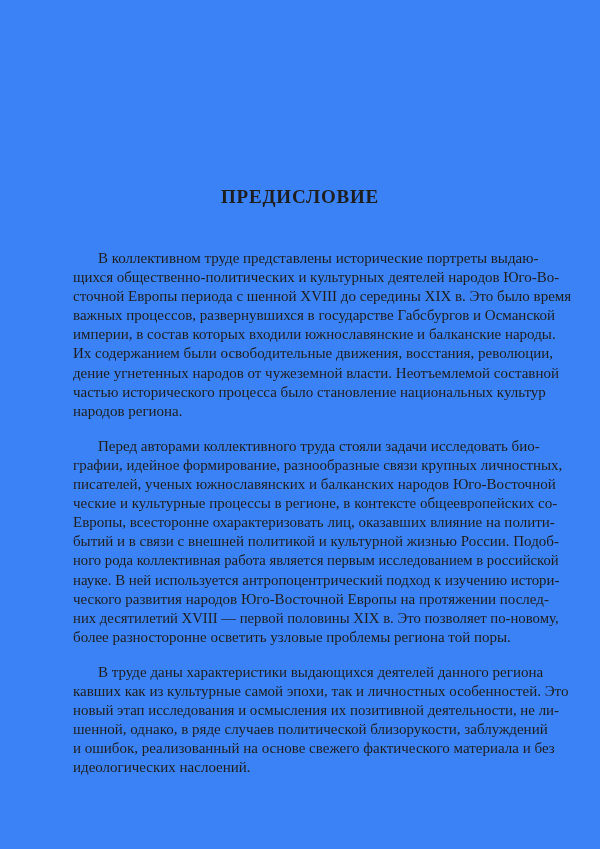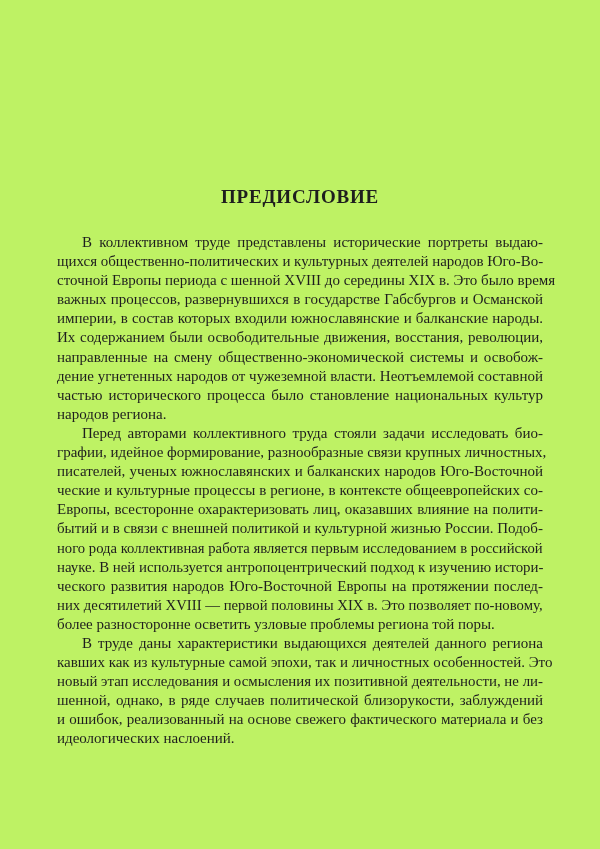--- a/index.html
+++ b/index.html
@@ -1,20 +1,20 @@
 <!DOCTYPE html>
 <html lang="ru"><head>
 <meta charset="utf-8">
 <style>
   html, body { margin: 0; padding: 0; }
   .page {
     position: relative;
     width: 600px;
     height: 849px;
-    background: #bef264;
+    background: #3b82f6;
     font-family: "Liberation Serif", "DejaVu Serif", serif;
     color: #1e1e1e;
     overflow: hidden;
   }
   .title {
     position: absolute;
     top: 186px;
     left: 0;
     width: 100%;
     text-align: center;
@@ -23,21 +23,21 @@
     line-height: 22px;
     letter-spacing: 0.8px;
     margin: 0;
   }
   .textblock {
     position: absolute;
     top: 233px;
     left: 57px;
     width: 486px;
   }
-  .para { margin: 0; padding: 0; }
+  .para { margin: 16px; padding: 0; }
   .line {
     white-space: nowrap;
     font-size: 15px;
     line-height: 19.1px;
     height: 19.1px;
     text-align: justify;
     text-align-last: justify;
     overflow: visible;
   }
   .line.first { text-indent: 25px; }
@@ -49,21 +49,20 @@
 <div class="page">
   <h1 class="title">ПРЕДИСЛОВИЕ</h1>
   <div class="textblock" id="textblock">
       <div class="para">
         <div class="line first">В коллективном труде представлены исторические портреты выдаю-</div>
         <div class="line" style="transform-origin: 0px 50%; transform: scaleX(0.995902);">щихся общественно-политических и культурных деятелей народов Юго-Во-</div>
         <div class="line">сточной Европы периода с шенной XVIII до середины XIX в. Это было время</div>
         <div class="line">важных процессов, развернувшихся в государстве Габсбургов и Османской</div>
         <div class="line">империи, в состав которых входили южнославянские и балканские народы.</div>
         <div class="line">Их содержанием были освободительные движения, восстания, революции,</div>
-        <div class="line">направленные на смену общественно-экономической системы и освобож-</div>
         <div class="line" style="transform-origin: 0px 50%; transform: scaleX(0.997947);">дение угнетенных народов от чужеземной власти. Неотъемлемой составной</div>
         <div class="line">частью исторического процесса было становление национальных культур</div>
         <div class="line plast">народов региона.</div>
       </div>
       <div class="para">
         <div class="line first">Перед авторами коллективного труда стояли задачи исследовать био-</div>
         <div class="line">графии, идейное формирование, разнообразные связи крупных личностных,</div>
         <div class="line">писателей, ученых южнославянских и балканских народов Юго-Восточной</div>
         <div class="line">ческие и культурные процессы в регионе, в контексте общеевропейских со-</div>
         <div class="line">Европы, всесторонне охарактеризовать лиц, оказавших влияние на полити-</div>

